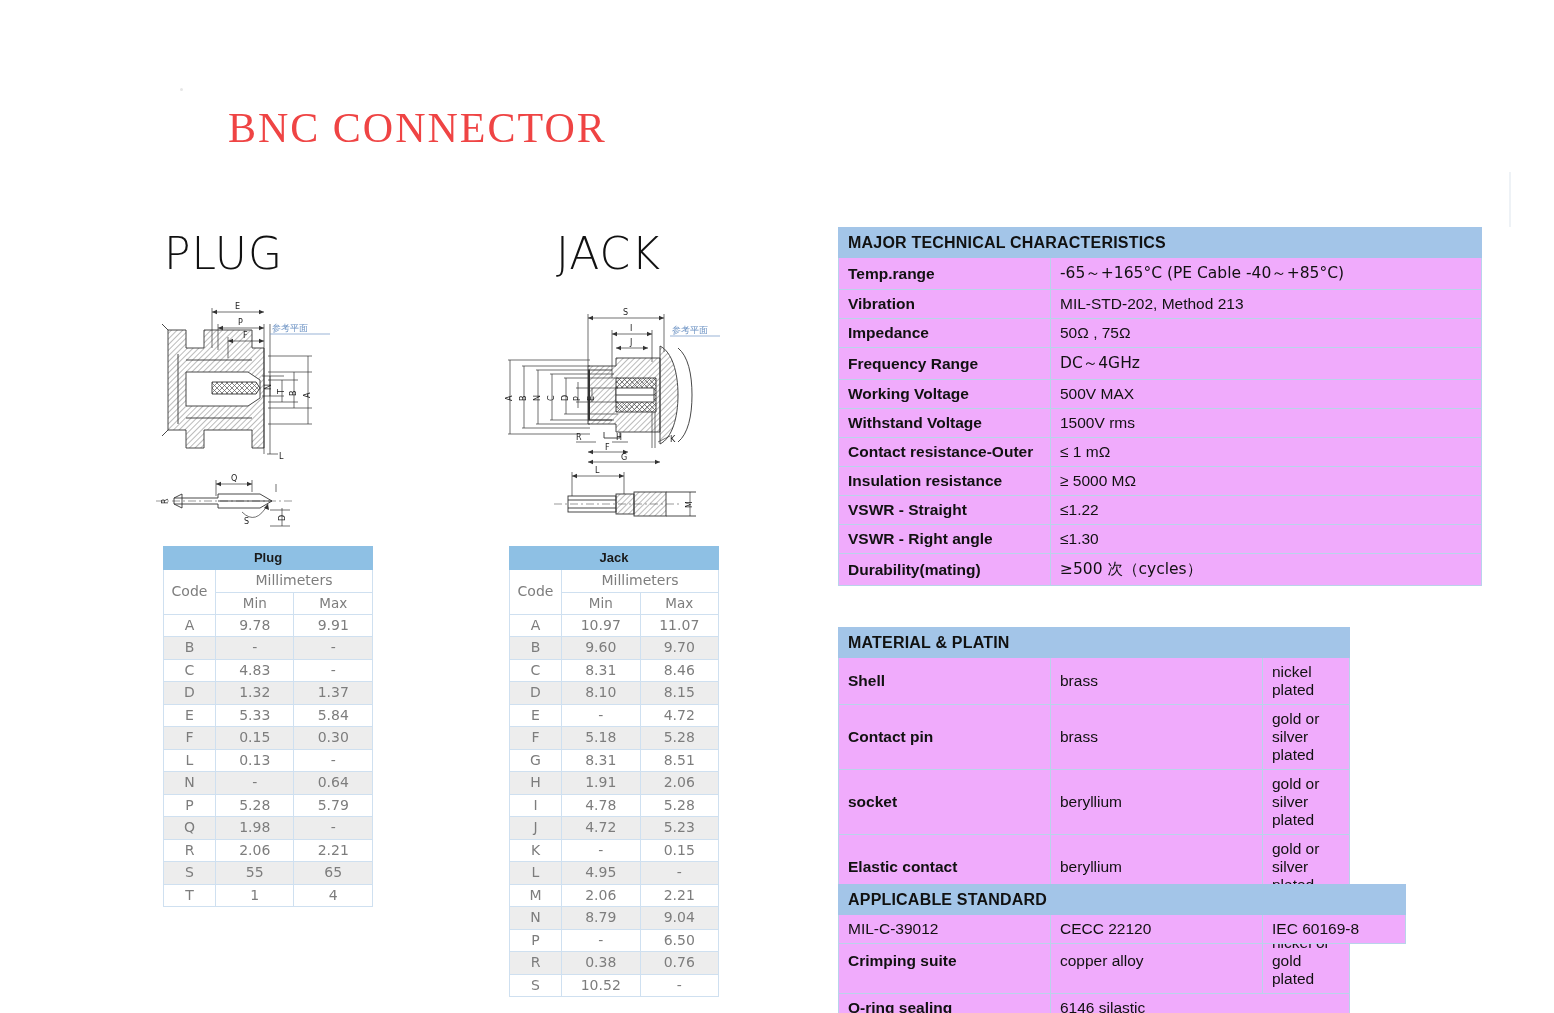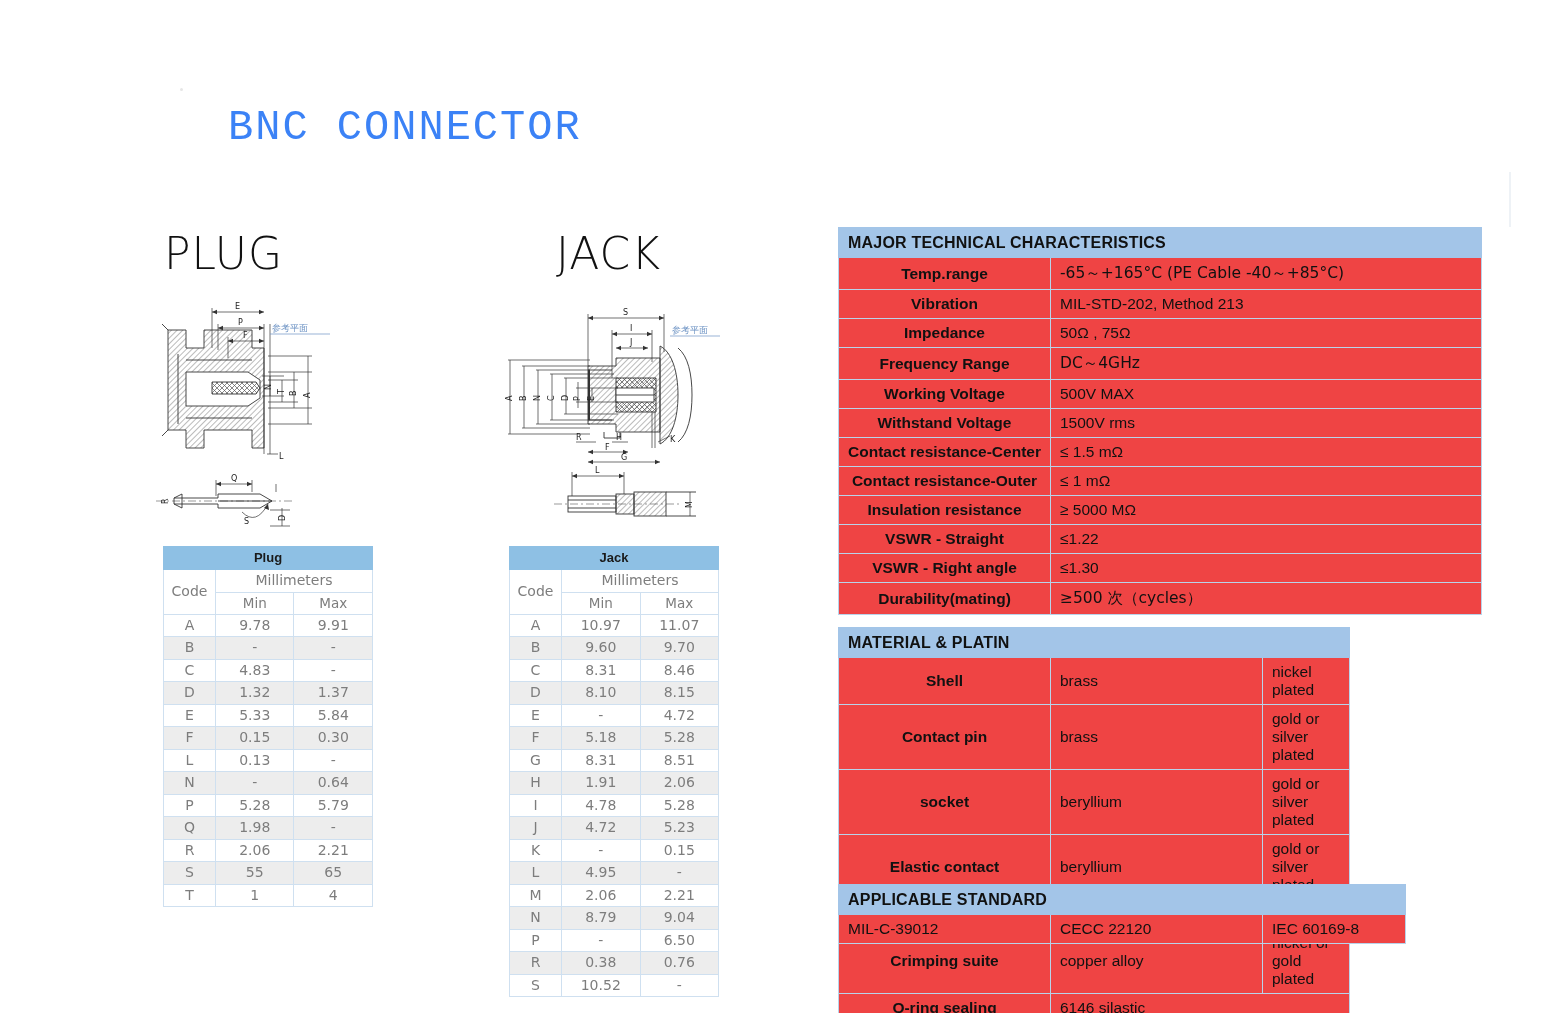--- a/index.html
+++ b/index.html
@@ -9,22 +9,22 @@
     background:#ffffff;
     font-family:"Liberation Sans", sans-serif;
     position:relative;
     overflow:hidden;
   }
   .page { position:absolute; inset:0; }
 
   
   .main-title{
     position:absolute; left:228px; top:104px;
-    font-family:Liberation Mono, monospace;
-    font-size:42px; font-weight:300; color:#3b82f6;
+    font-family:Liberation Serif, serif;
+    font-size:42px; font-weight:300; color:#ef4444;
     letter-spacing:2px; white-space:nowrap;
   }
   .sec-title{
     position:absolute;
     font-family:"DejaVu Sans", sans-serif;
     font-size:44px; font-weight:300; color:#111;
     letter-spacing:1px; white-space:nowrap;
   }
   #plug-title{ left:164px; top:228px; }
   #jack-title{ left:556px; top:228px; }
@@ -83,42 +83,42 @@
   .dim-table tbody tr:nth-child(even){ background:#ededed; }
   .dim-table tbody tr td:first-child{ width:52px; }
 
   
   .spec-table{
     position:absolute;
     border-collapse:collapse;
     font-family:"Liberation Sans", sans-serif;
     font-size:15.5px;
     color:#111;
-    background:#ef4444;
+    background:#f0abfc;
     table-layout:fixed;
   }
   #major-table{ left:838px; top:227px; width:644px; }
   #material-table{ left:838px; top:627px; width:512px; }
   #standard-table{ left:838px; top:884px; width:568px; }
   .spec-table td{
     border:1px solid #b9d3ea;
     padding:5px 9px;
     vertical-align:middle;
     height:28px;
   }
   .spec-table .band{
     background:#a3c5e8;
     font-weight:bold;
     font-size:16px;
     color:#111;
     border:1px solid #a3c5e8;
     letter-spacing:.2px;
     height:30px;
   }
-  .spec-table .k{ font-weight:bold;text-align:center; }
+  .spec-table .k{ font-weight:bold; }
   .spec-table .v{ font-weight:normal; }
   .cjk{ font-family:"DejaVu Sans", sans-serif; }
 </style>
 </head>
 <body>
 
 <div class="page">
 
   <div class="dot-mark"></div>
   <div class="guide-mark"></div>
@@ -585,24 +585,20 @@
         </tr>
         <tr>
           <td class="k">Working Voltage</td>
           <td class="v">500V MAX</td>
         </tr>
         <tr>
           <td class="k">Withstand Voltage</td>
           <td class="v">1500V rms</td>
         </tr>
         <tr>
-          <td class="k">Contact resistance-Center</td>
-          <td class="v">≤ 1.5 mΩ</td>
-        </tr>
-        <tr>
           <td class="k">Contact resistance-Outer</td>
           <td class="v">≤ 1 mΩ</td>
         </tr>
         <tr>
           <td class="k">Insulation resistance</td>
           <td class="v">≥ 5000 MΩ</td>
         </tr>
         <tr>
           <td class="k">VSWR - Straight</td>
           <td class="v">≤1.22</td>

